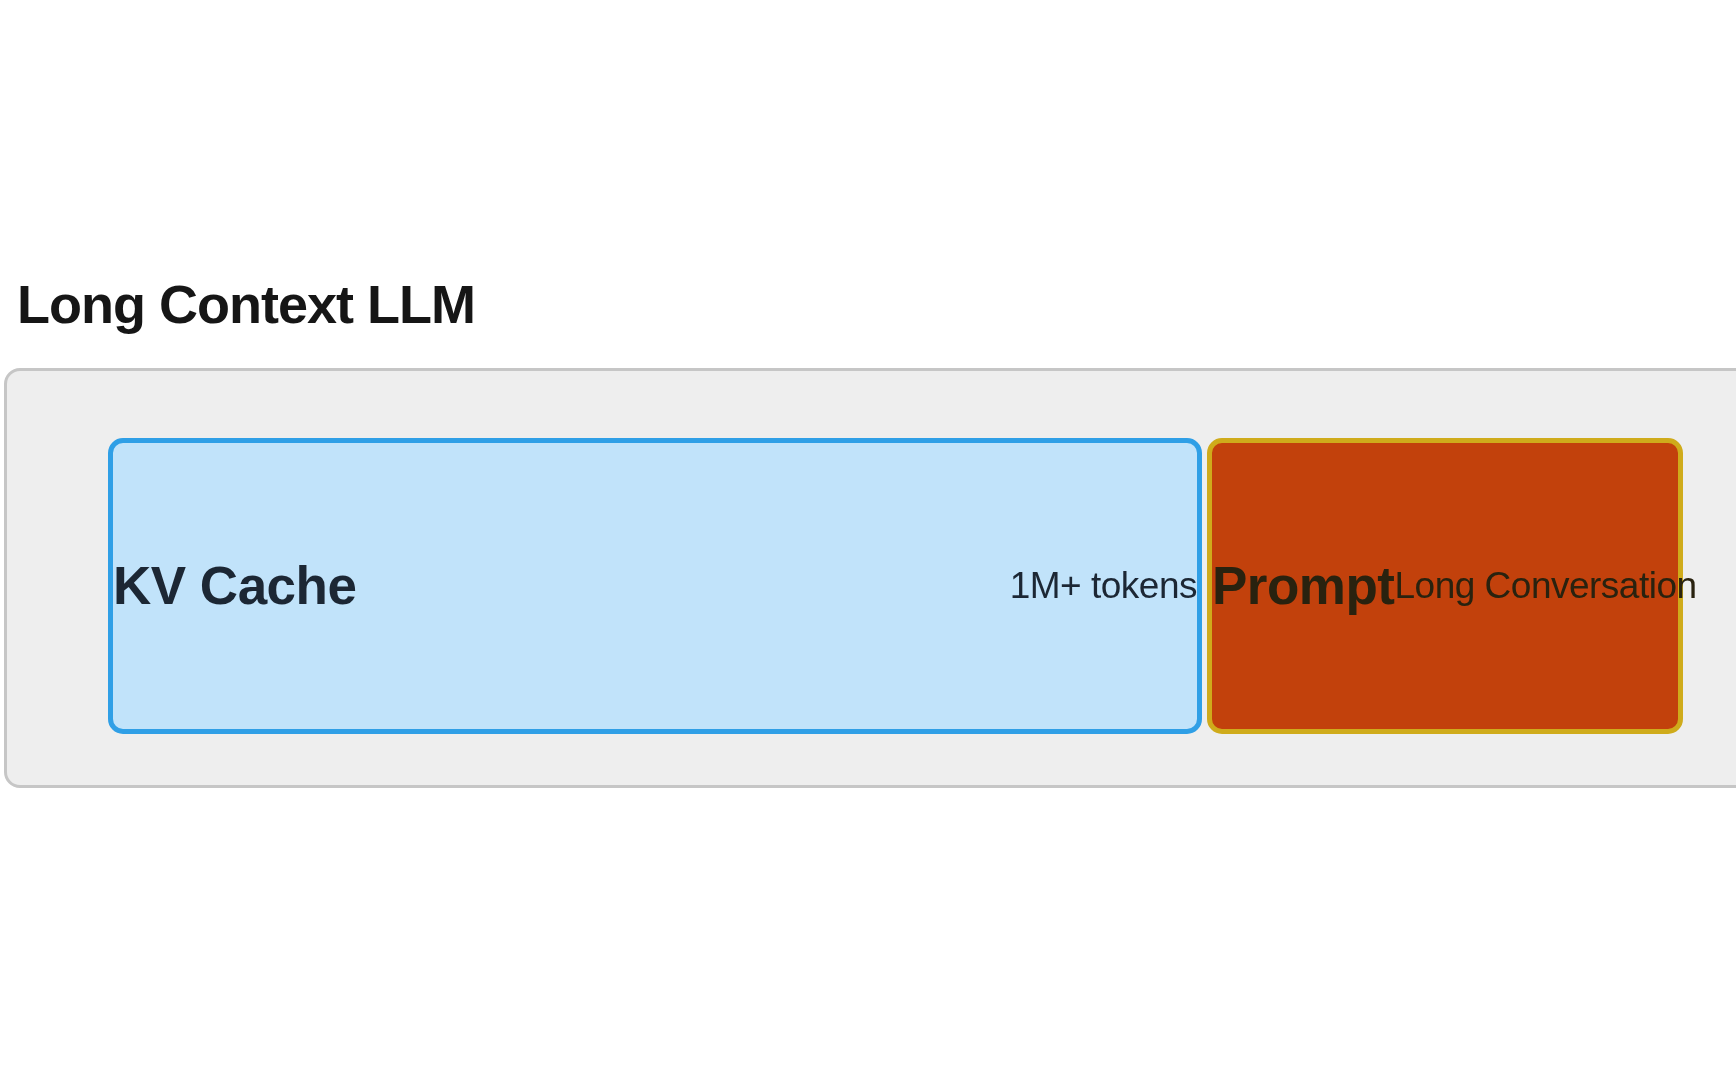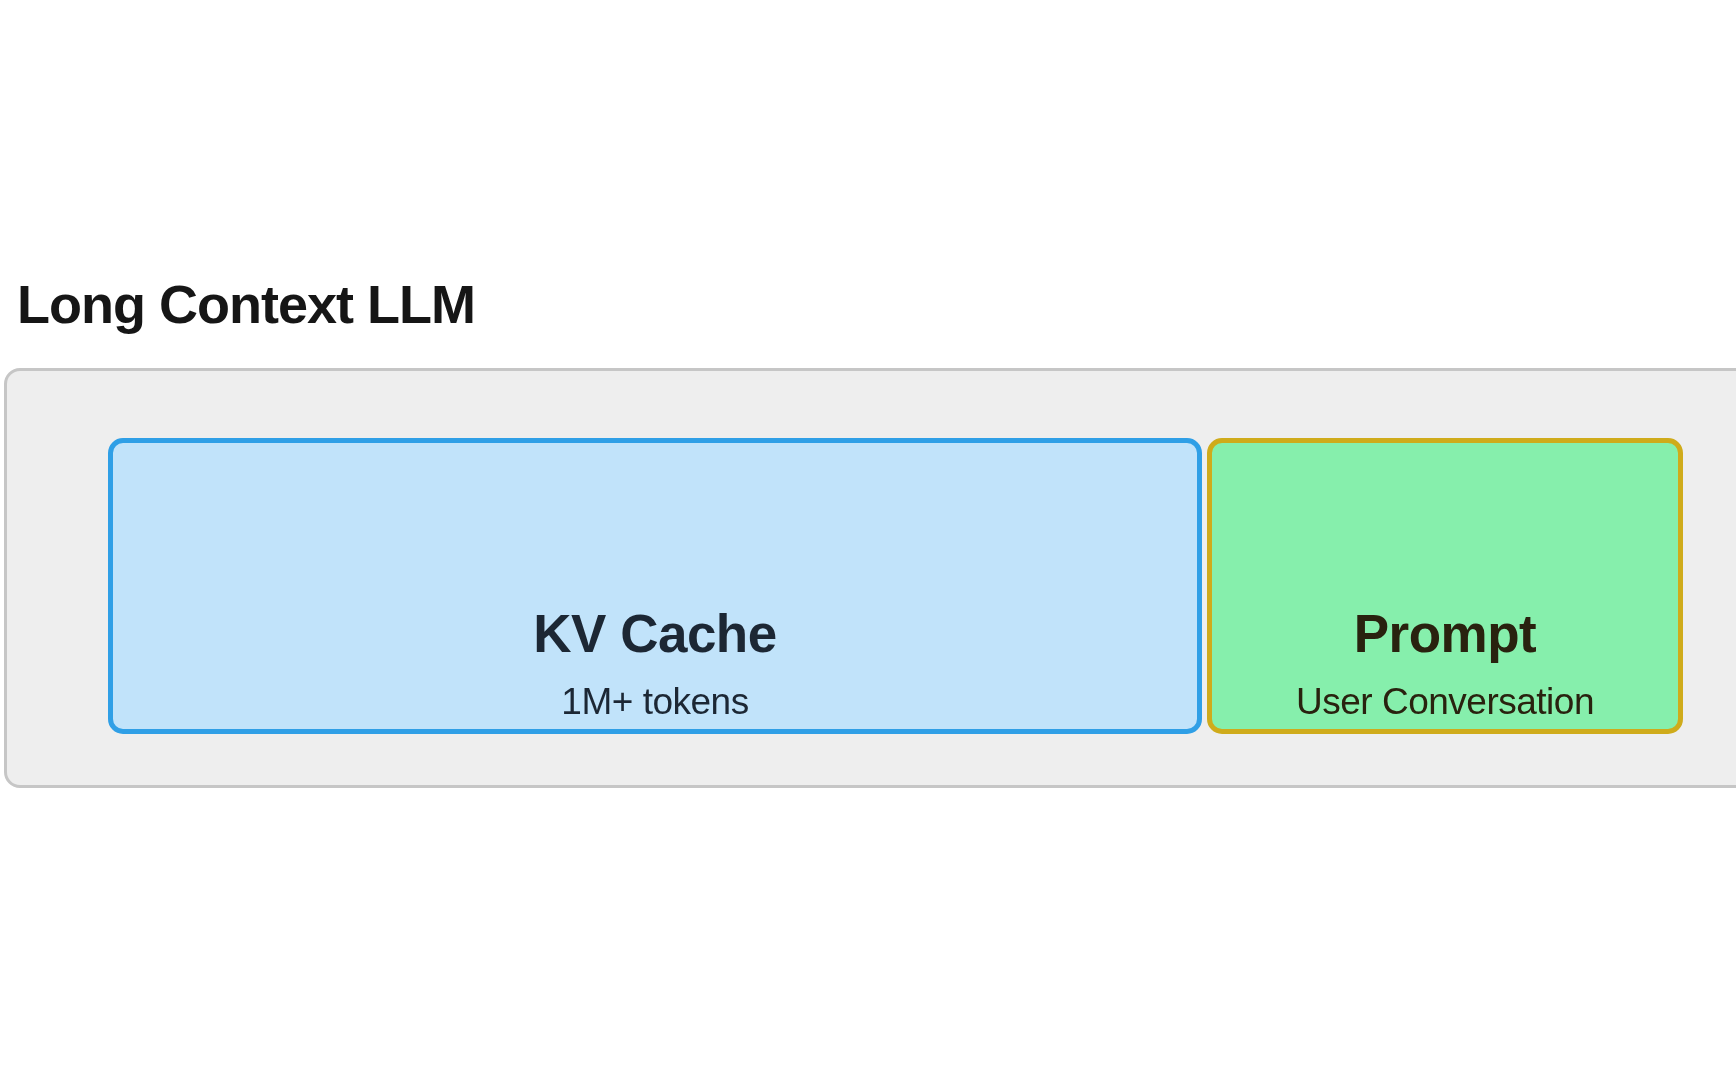--- a/index.html
+++ b/index.html
@@ -37,23 +37,23 @@
     border: 3px solid #c6c6c6;
     border-radius: 16px;
   }
   .seg-box {
     position: absolute;
     top: 67px;
     height: 296px;
     box-sizing: border-box;
     border-radius: 15px;
     display: flex;
-    flex-direction: column;
+    flex-direction: row;
     align-items: center;
-    justify-content: flex-end;
+    justify-content: space-between;
     text-align: center;
   }
   .seg-box .seg-label {
     font-size: 53px;
     font-weight: 700;
     line-height: 1.5;
     letter-spacing: -0.5px;
     white-space: nowrap;
   }
   .seg-box .seg-sublabel {
@@ -66,39 +66,39 @@
   .kv-cache-box {
     left: 101px;
     width: 1094px;
     background: #c1e3fa;
     border: 5px solid #2f9fe6;
     color: #1c2734;
   }
   .prompt-box {
     left: 1200px;
     width: 476px;
-    background: #86efac;
+    background: #c2410c;
     border: 5px solid #cfab1b;
     color: #29220f;
   }
 </style>
 </head>
 <body>
 
 <div class="screen">
 
   <div class="diagram-title">Long Context LLM</div>
 
   <div class="context-container">
 
     <div class="seg-box kv-cache-box">
       <div class="seg-label">KV Cache</div>
       <div class="seg-sublabel">1M+ tokens</div>
     </div>
 
     <div class="seg-box prompt-box">
       <div class="seg-label">Prompt</div>
-      <div class="seg-sublabel">User Conversation</div>
+      <div class="seg-sublabel">Long Conversation</div>
     </div>
 
   </div>
 
 </div>
 
 </body></html>

